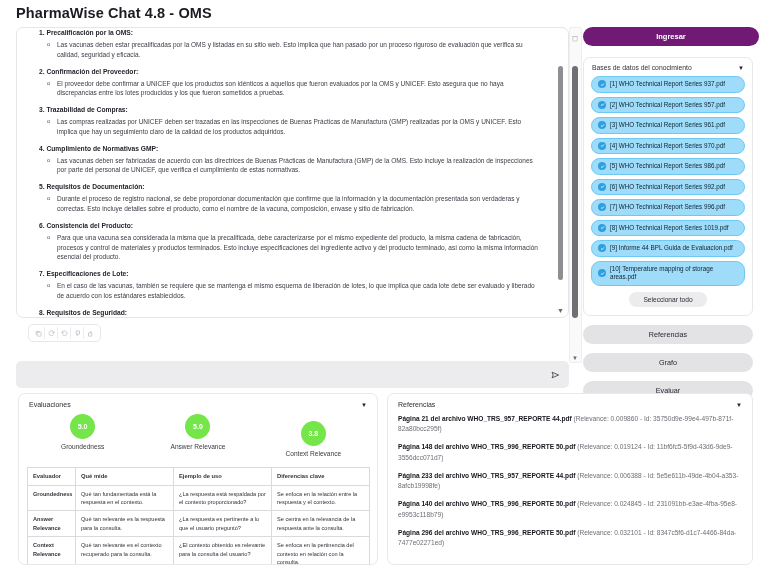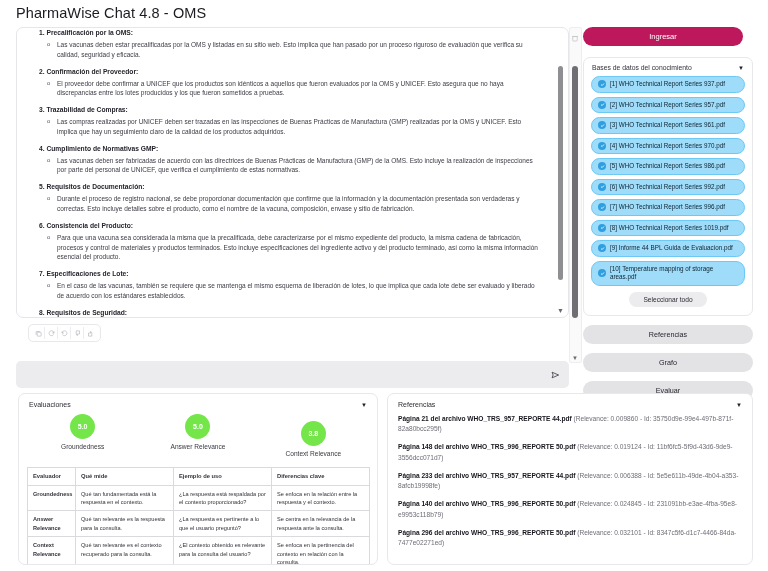--- a/index.html
+++ b/index.html
@@ -8,21 +8,21 @@
     background: #ffffff;
     font-family: "Liberation Sans", sans-serif;
     color: #22222a;
     overflow: hidden;
   }
   .app { position: relative; width: 768px; height: 571px; }
 
   
   .page-title {
     position: absolute; left: 16px; top: 5px;
-    font-size: 14.5px; font-weight: normal; letter-spacing: .1px;
+    font-size: 14.5px; font-weight: bold; letter-spacing: .1px;
     color: #1b1b22;
   }
 
   
   .chat-col {
     position: absolute; left: 16px; top: 27px;
     width: 553px; height: 336px;
   }
   .msg-card {
     position: relative;
@@ -92,25 +92,25 @@
   }
   .send-btn {
     position: absolute; right: 7px; top: 7px;
     width: 14px; height: 13px;
     display: flex; align-items: center; justify-content: center;
   }
 
   
   .sidebar { position: absolute; left: 583px; top: 27px; width: 170px; }
   .btn-primary {
-    width: 160px; height: 19px;
-    background: #be185d; color: #fff;
+    width: 176px; height: 19px;
+    background: #701a75; color: #fff;
     border-radius: 10px; border: none;
     font-family: "Liberation Sans", sans-serif;
-    font-size: 7.5px; font-weight: normal;
+    font-size: 7.5px; font-weight: bold;
     display: flex; align-items: center; justify-content: center;
     cursor: pointer;
   }
   .kb-panel {
     margin-top: 11px; width: 170px;
     border: 1px solid #e8e8ec; border-radius: 7px;
     background: #fff; padding: 6px 7px 8px 7px;
   }
   .kb-head {
     display: flex; align-items: center; justify-content: space-between;

